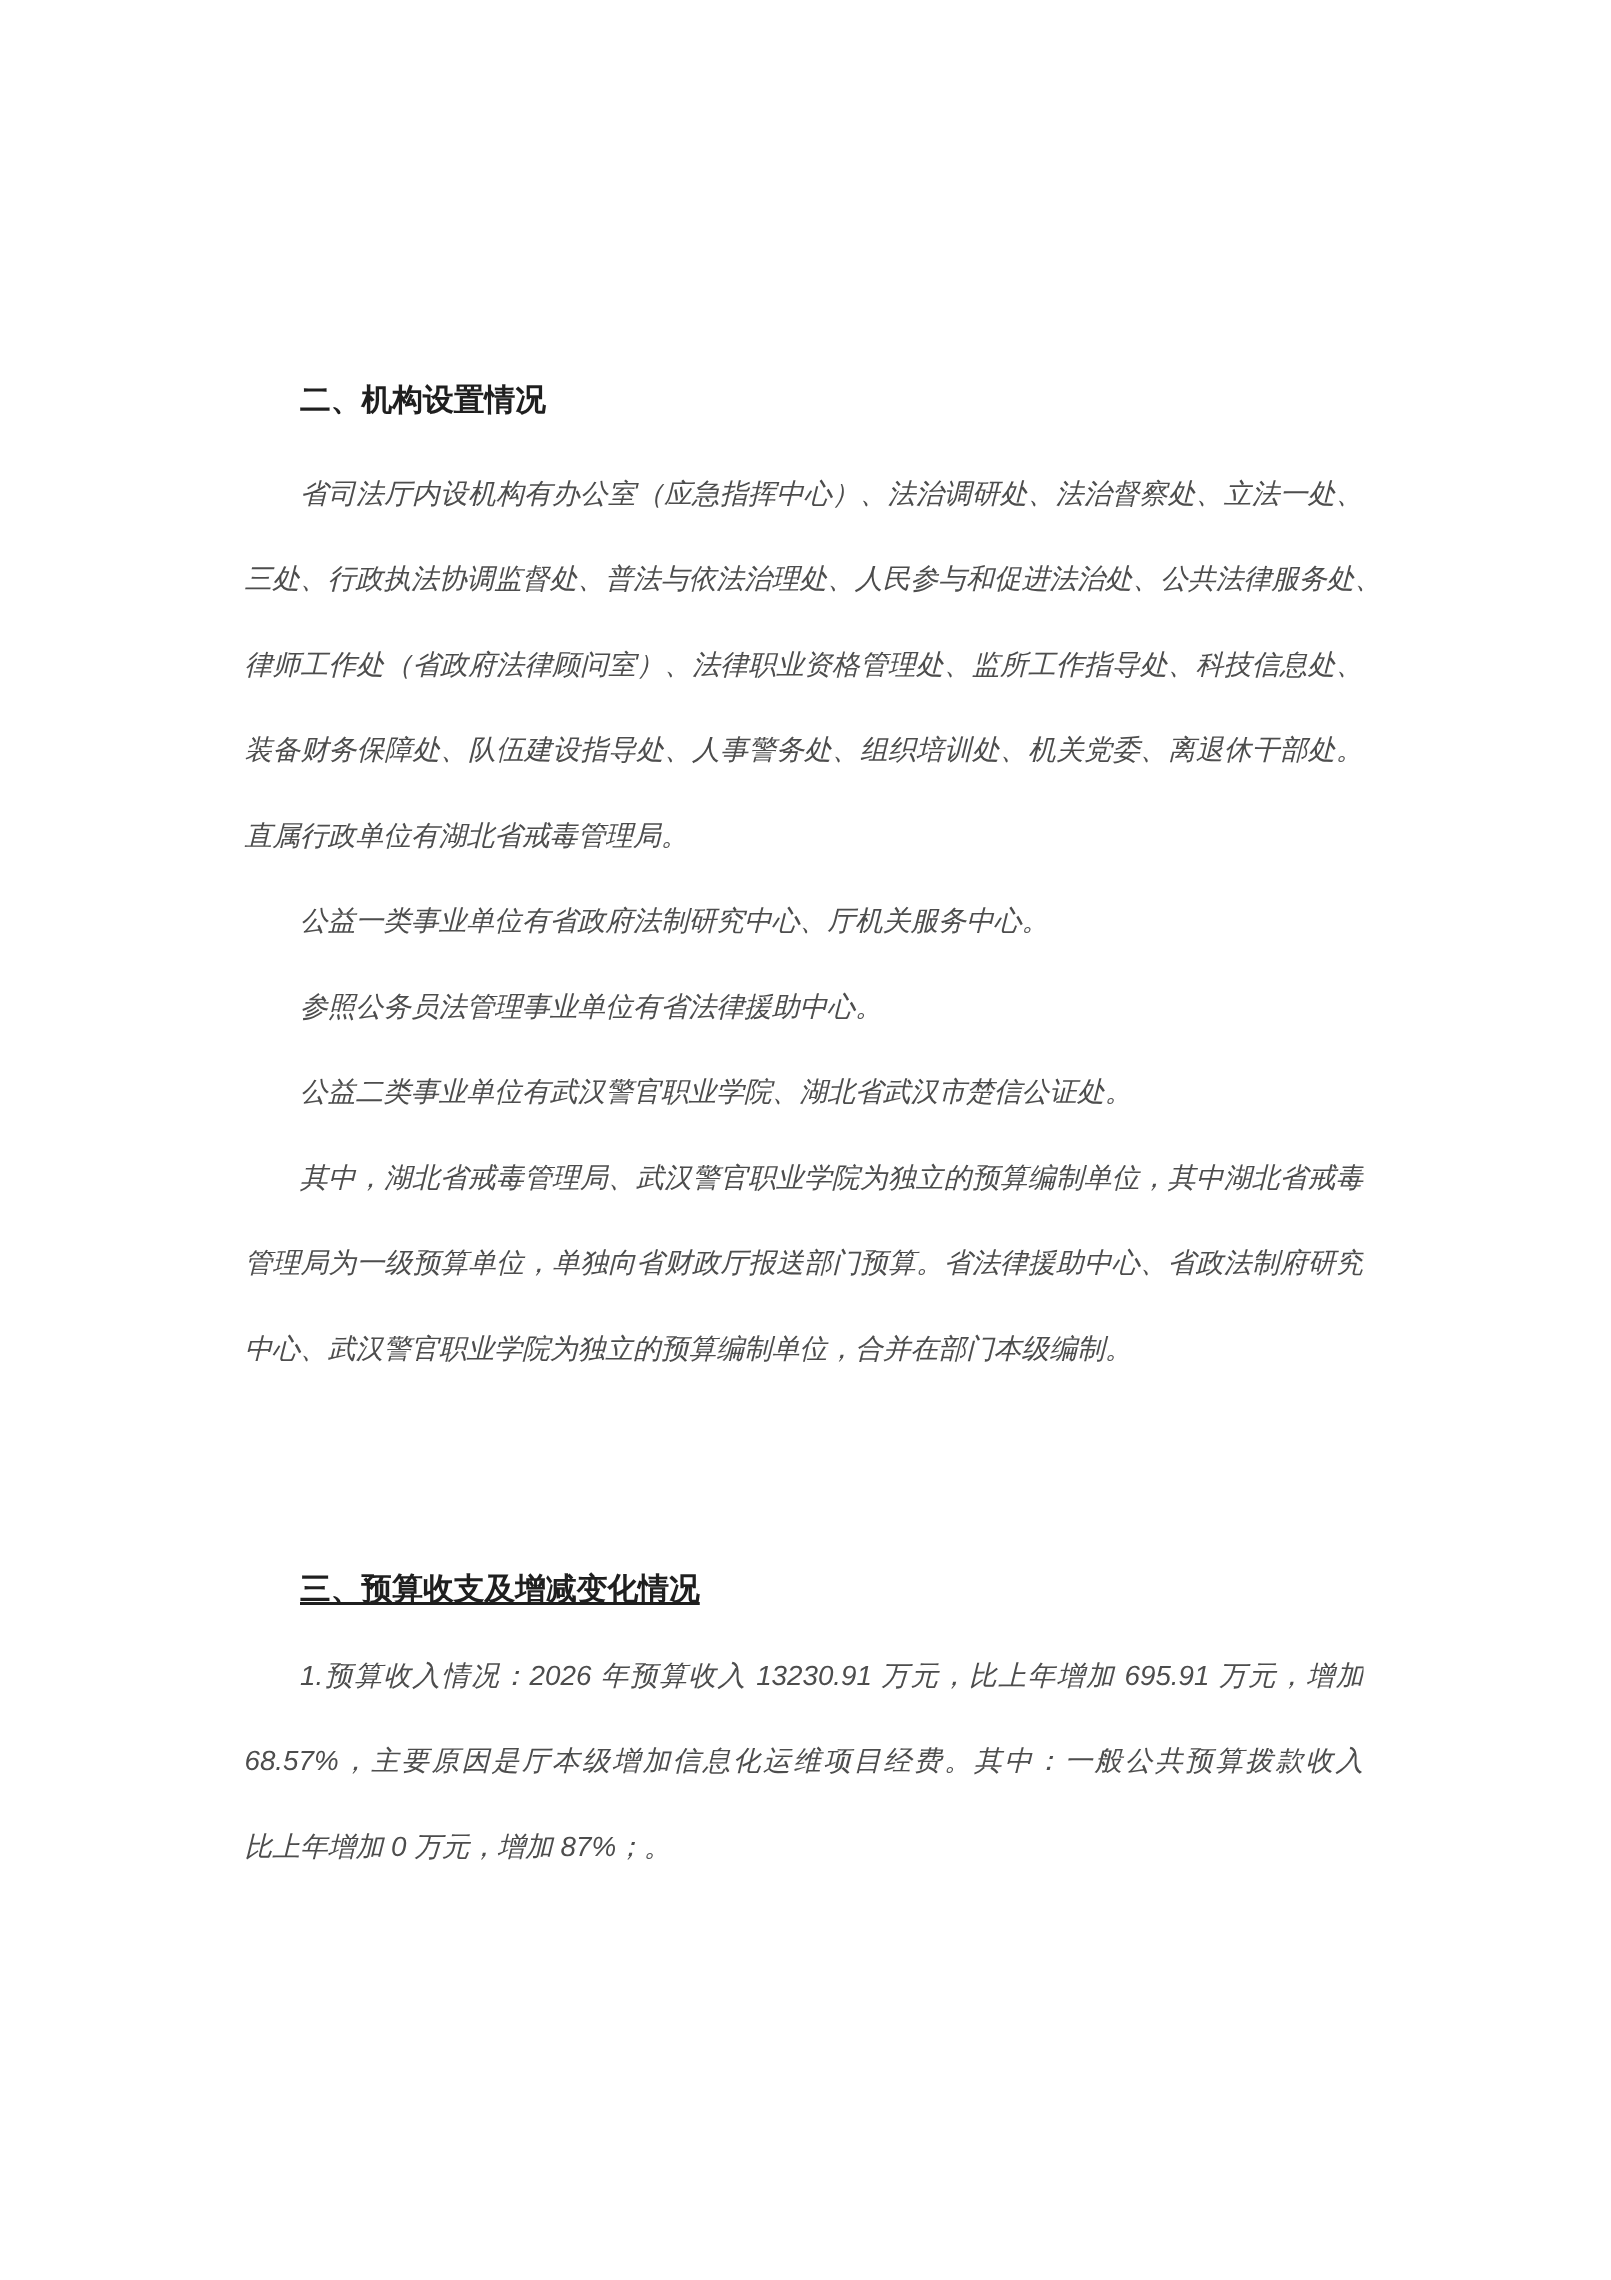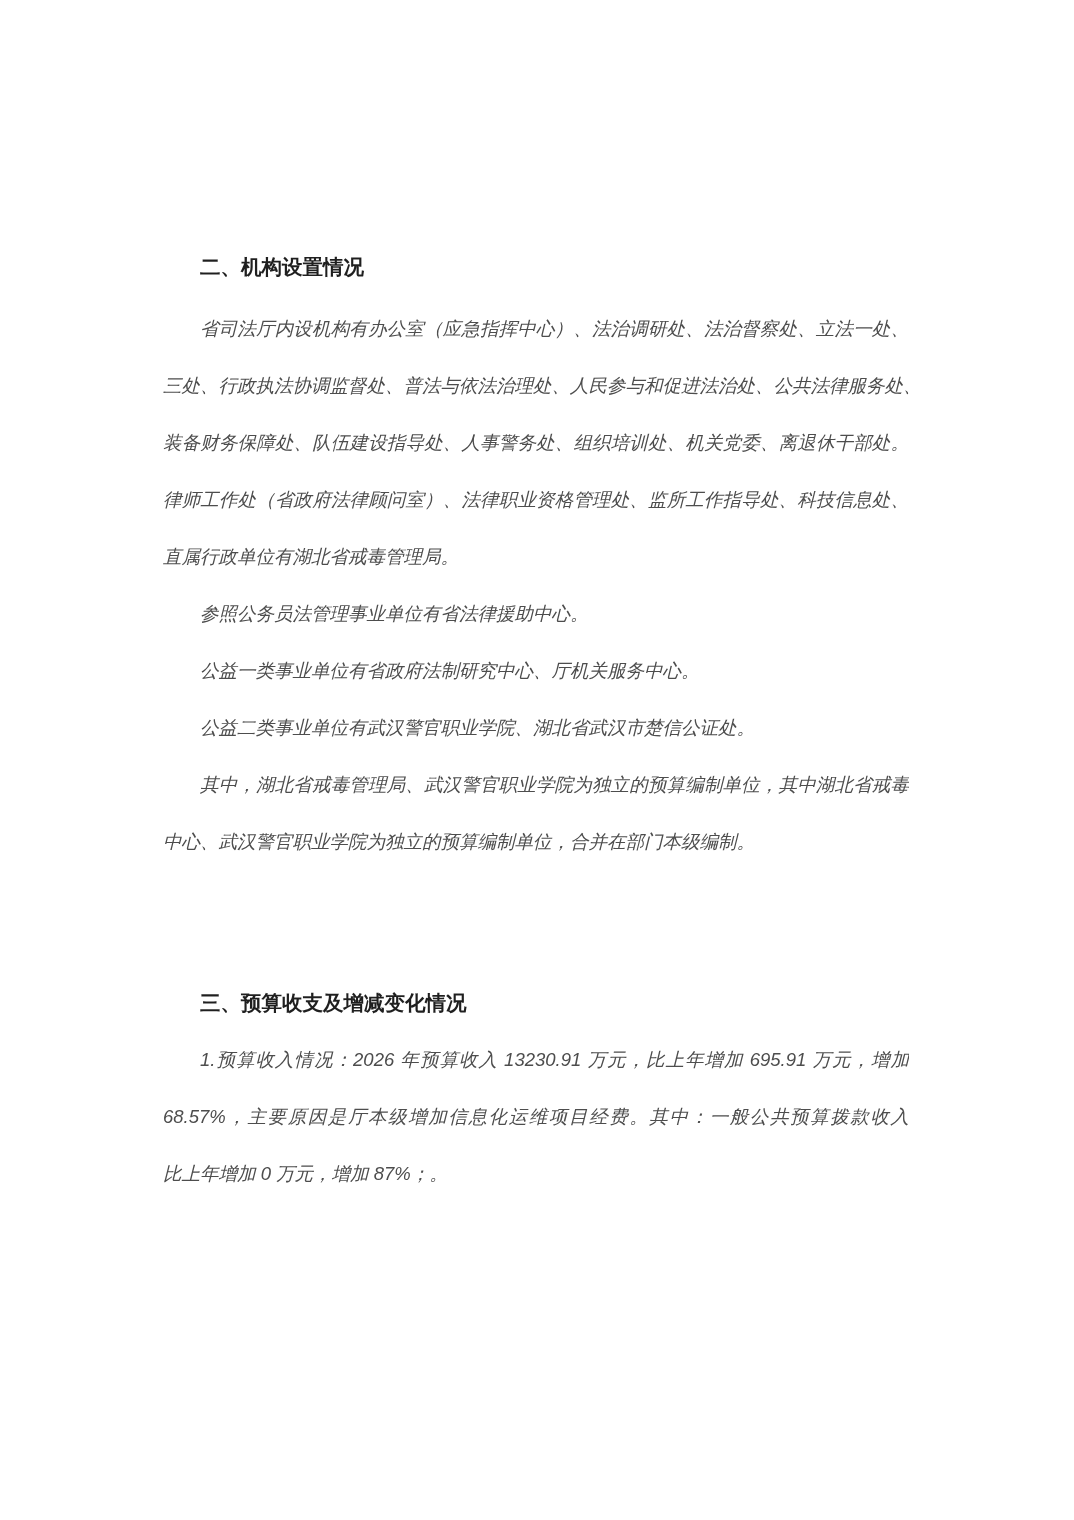--- a/index.html
+++ b/index.html
@@ -27,21 +27,21 @@
   }
 
   .sec-heading {
     font-size: 20.5px;
     line-height: 57px;
     font-weight: 700;
     color: #1f1f1f;
     text-indent: 37px;
   }
   .h-first  { margin-top: 238px; }
-  .h-second { margin-top: 104px; }
+  .h-second { margin-top: 104px; text-decoration: underline; }
 
   .para { margin: 0; font-style: italic; }
   .para-first { margin-top: 5px; }
 
   .line {
     text-align: justify;
     text-align-last: justify;
     white-space: nowrap;
     overflow: hidden;
   }
@@ -52,39 +52,40 @@
 <body>
 
 <div class="page">
   <div class="content">
 
     <div class="sec-heading h-first">二、机构设置情况</div>
 
     <div class="para para-first">
       <div class="line first">省司法厅内设机构有办公室（应急指挥中心）、法治调研处、法治督察处、立法一处、</div>
       <div class="line">三处、行政执法协调监督处、普法与依法治理处、人民参与和促进法治处、公共法律服务处、</div>
+      <div class="line">律师工作处（省政府法律顾问室）、法律职业资格管理处、监所工作指导处、科技信息处、</div>
       <div class="line">装备财务保障处、队伍建设指导处、人事警务处、组织培训处、机关党委、离退休干部处。</div>
-      <div class="line">律师工作处（省政府法律顾问室）、法律职业资格管理处、监所工作指导处、科技信息处、</div>
       <div class="line last">直属行政单位有湖北省戒毒管理局。</div>
     </div>
 
     <div class="para">
-      <div class="line first last">参照公务员法管理事业单位有省法律援助中心。</div>
+      <div class="line first last">公益一类事业单位有省政府法制研究中心、厅机关服务中心。</div>
     </div>
 
     <div class="para">
-      <div class="line first last">公益一类事业单位有省政府法制研究中心、厅机关服务中心。</div>
+      <div class="line first last">参照公务员法管理事业单位有省法律援助中心。</div>
     </div>
 
     <div class="para">
       <div class="line first last">公益二类事业单位有武汉警官职业学院、湖北省武汉市楚信公证处。</div>
     </div>
 
     <div class="para">
       <div class="line first">其中，湖北省戒毒管理局、武汉警官职业学院为独立的预算编制单位，其中湖北省戒毒</div>
+      <div class="line">管理局为一级预算单位，单独向省财政厅报送部门预算。省法律援助中心、省政法制府研究</div>
       <div class="line last">中心、武汉警官职业学院为独立的预算编制单位，合并在部门本级编制。</div>
     </div>
 
     <div class="sec-heading h-second">三、预算收支及增减变化情况</div>
 
     <div class="para">
       <div class="line first">1.预算收入情况：2026 年预算收入 13230.91 万元，比上年增加 695.91 万元，增加</div>
       <div class="line">68.57%，主要原因是厅本级增加信息化运维项目经费。其中：一般公共预算拨款收入</div>
       <div class="line last">比上年增加 0 万元，增加 87%；。</div>
     </div>

